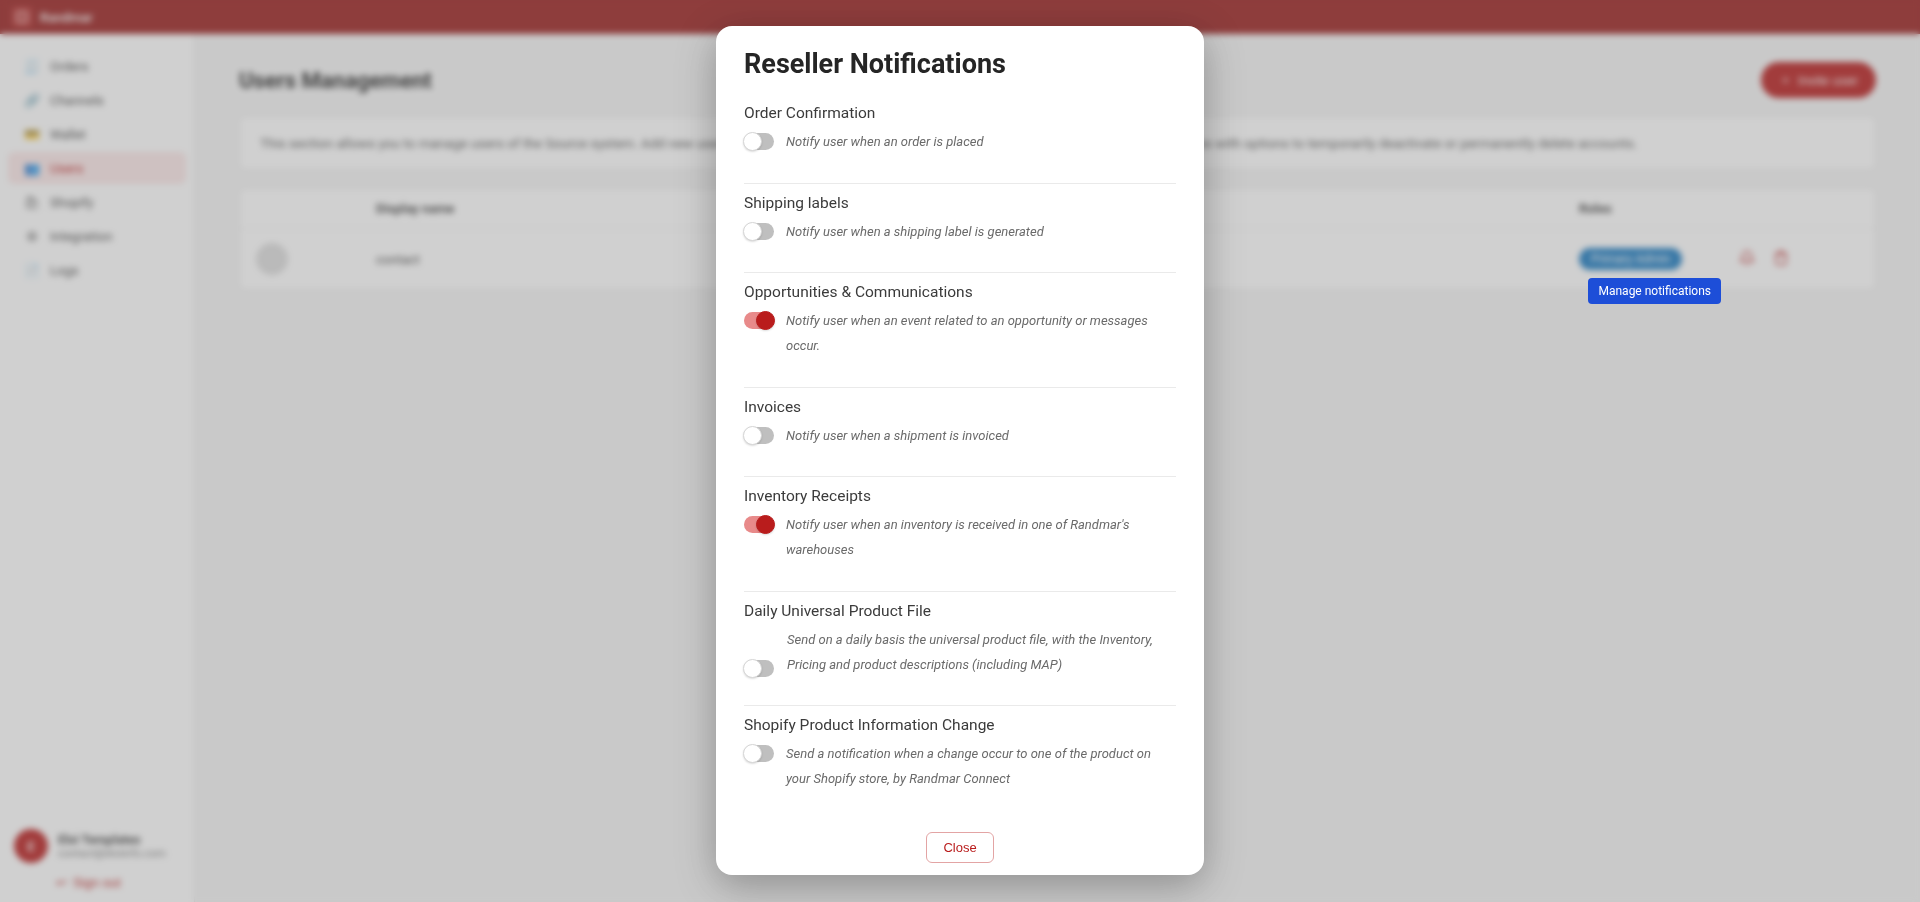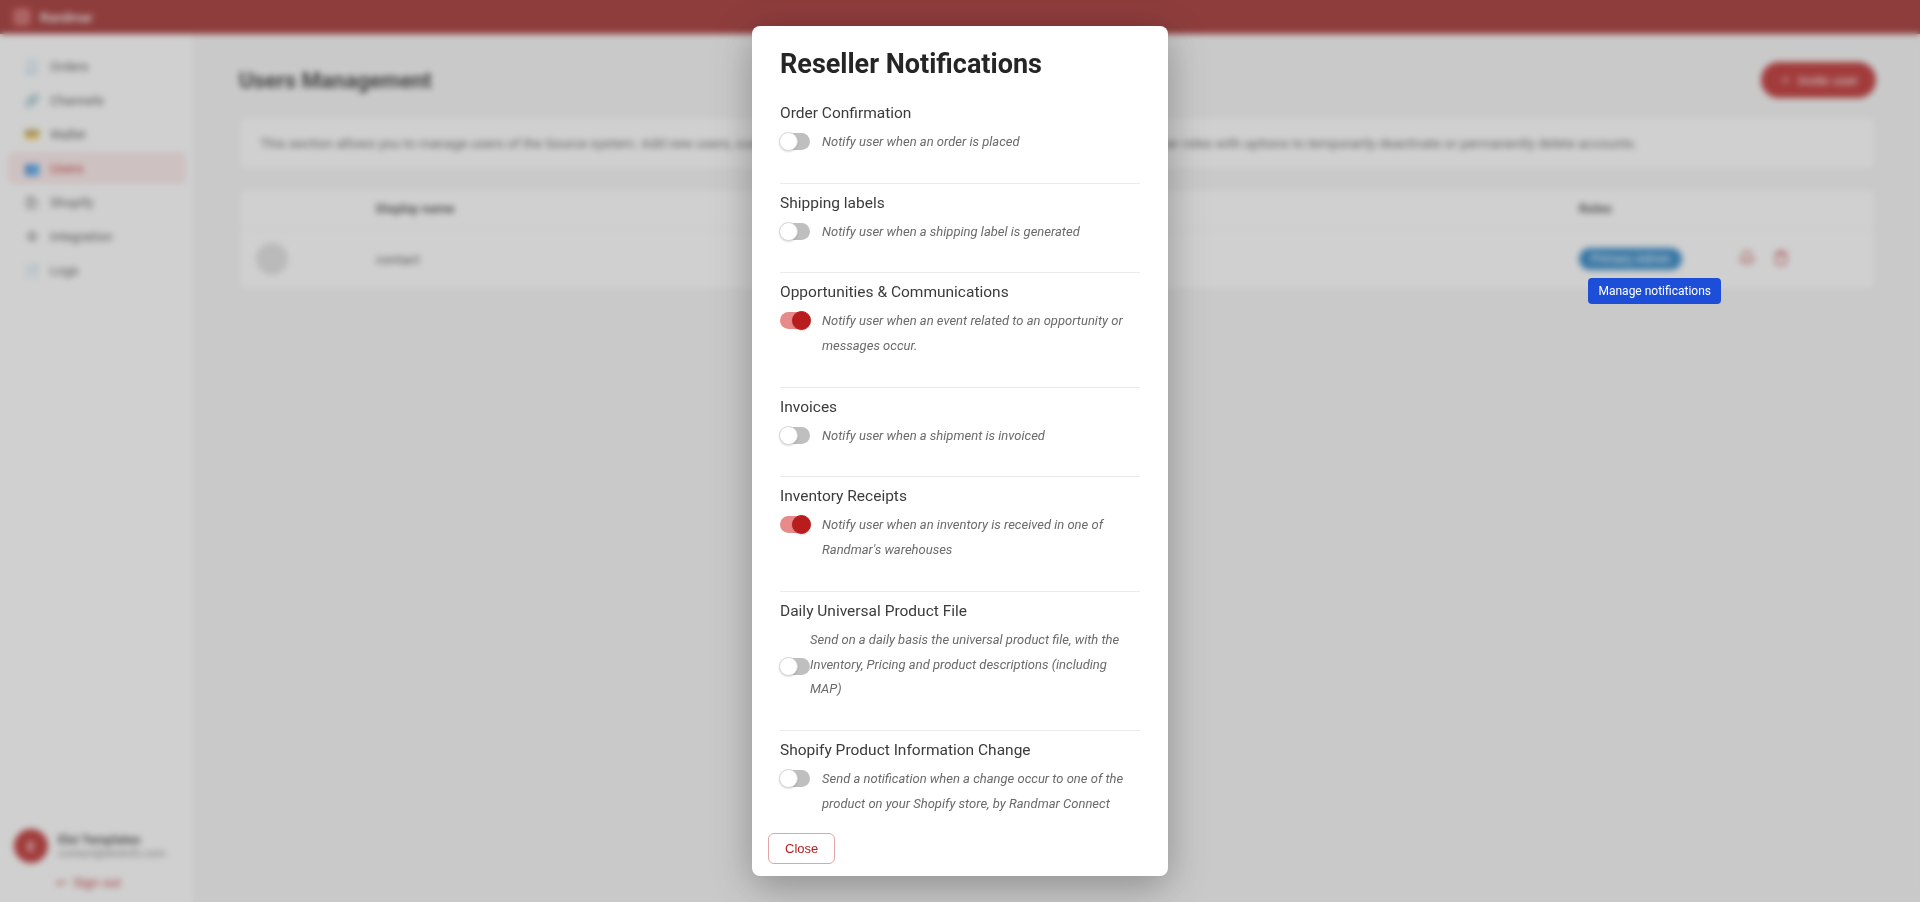--- a/index.html
+++ b/index.html
@@ -50,40 +50,40 @@
   .trow > div:nth-child(4){ width:160px; }
   .trow > div:nth-child(5){ width:120px; display:flex; gap:18px; }
   .cell-avatar { width:32px; height:32px; border-radius:50%; background:#ddd; }
   .badge { background:#1879c0; color:#fff; padding:4px 12px; border-radius:999px; font-size:12px; display:inline-block; }
   .row-icon { color:#b91c1c; cursor:pointer; }
   
   
   .blur-overlay { position: absolute; inset: 0; backdrop-filter: blur(3px); background: rgba(120,120,120,0.35); display:flex; align-items:flex-start; justify-content:center; padding-top:26px; padding-bottom:26px; }
   
   
-  .modal { width: 416px; background:#fff; border-radius:8px; box-shadow: 0 10px 40px rgba(0,0,0,.3); display:flex; flex-direction:column; max-height: calc(100vh - 52px); position:relative; }
+  .modal { width: 488px; background:#fff; border-radius:16px; box-shadow: 0 10px 40px rgba(0,0,0,.3); display:flex; flex-direction:column; max-height: calc(100vh - 52px); position:relative; }
   .modal-scroll-region { position:relative; flex:1; display:flex; overflow:hidden; border-radius:8px 8px 0 0;}
   .modal-scroll-inner { flex:1; overflow-y:auto; padding: 22px 28px 0 28px; }
   .modal-scroll-inner::-webkit-scrollbar { width:10px; }
   .modal-scroll-inner::-webkit-scrollbar-track { background:#f0f0f0; }
   .modal-scroll-inner::-webkit-scrollbar-thumb { background:#c7c7c7; border-radius:2px; }
   .modal-title { font-size: 27px; font-weight:700; color:#252525; margin-bottom:14px; }
   .section { padding: 10px 0 28px 0; border-bottom:1px solid #eaeaea; }
   .section:last-of-type { border-bottom:none; }
   .section-title { font-size:15.5px; color:#3b3b3b; margin-bottom:8px; }
   .section-row { display:flex; align-items:flex-start; gap:12px;font-style:italic; }
   .section-desc { font-size:13px; color:#6a6a6a; line-height:1.9; }
   
   
   .toggle { position:relative; width:30px; height:17px; border-radius:999px; background:#bfbfbf; cursor:pointer; flex-shrink:0; margin-top:3px; }
   .toggle::after { content:""; position:absolute; width:17px; height:17px; border-radius:50%; background:#fff; border:1px solid #d6d6d6; top:-1px; left:-1px; box-shadow:0 1px 2px rgba(0,0,0,.15); }
   .toggle.on { background:#e88a8a; }
   .toggle.on::after { left:auto; right:-1px; background:#b91c1c; border-color:#b91c1c; }
   
-  .modal-footer { padding: 12px 16px; display:flex; justify-content:flex-start; }
+  .modal-footer { padding: 12px 16px; display:flex; justify-content:center; }
   .close-btn { border:1px solid #e3a4a4; background:#fff; color:#b91c1c; border-radius:6px; padding:7px 16px; font-size:13px; cursor:pointer; }
   
   
   .tooltip { position:absolute; background:#1d4ed8; color:#fff; font-size:12px; padding:6px 10px; border-radius:4px; white-space:nowrap; }
 </style>
 </head>
 <body>
 
 <div class="app">
 
@@ -229,21 +229,21 @@
             <div class="section-title">Inventory Receipts</div>
             <div class="section-row">
               <div class="toggle on"></div>
               <div class="section-desc">Notify user when an inventory is received in one of Randmar's warehouses</div>
             </div>
           </div>
 
           <div class="section">
             <div class="section-title">Daily Universal Product File</div>
             <div class="section-row" style="flex-direction:column; align-items:flex-start;">
-              <div style="display:flex; gap:0; align-items:center;">
+              <div style="display:flex; gap:13px; align-items:flex-end;">
                 <div class="toggle"></div>
                 <div class="section-desc">Send on a daily basis the universal product file, with the Inventory, Pricing and product descriptions (including MAP)</div>
               </div>
             </div>
           </div>
 
           <div class="section">
             <div class="section-title">Shopify Product Information Change</div>
             <div class="section-row" style="flex-direction:column; align-items:center;">
               <div style="display:flex; gap:12px; align-items:flex-start;">

